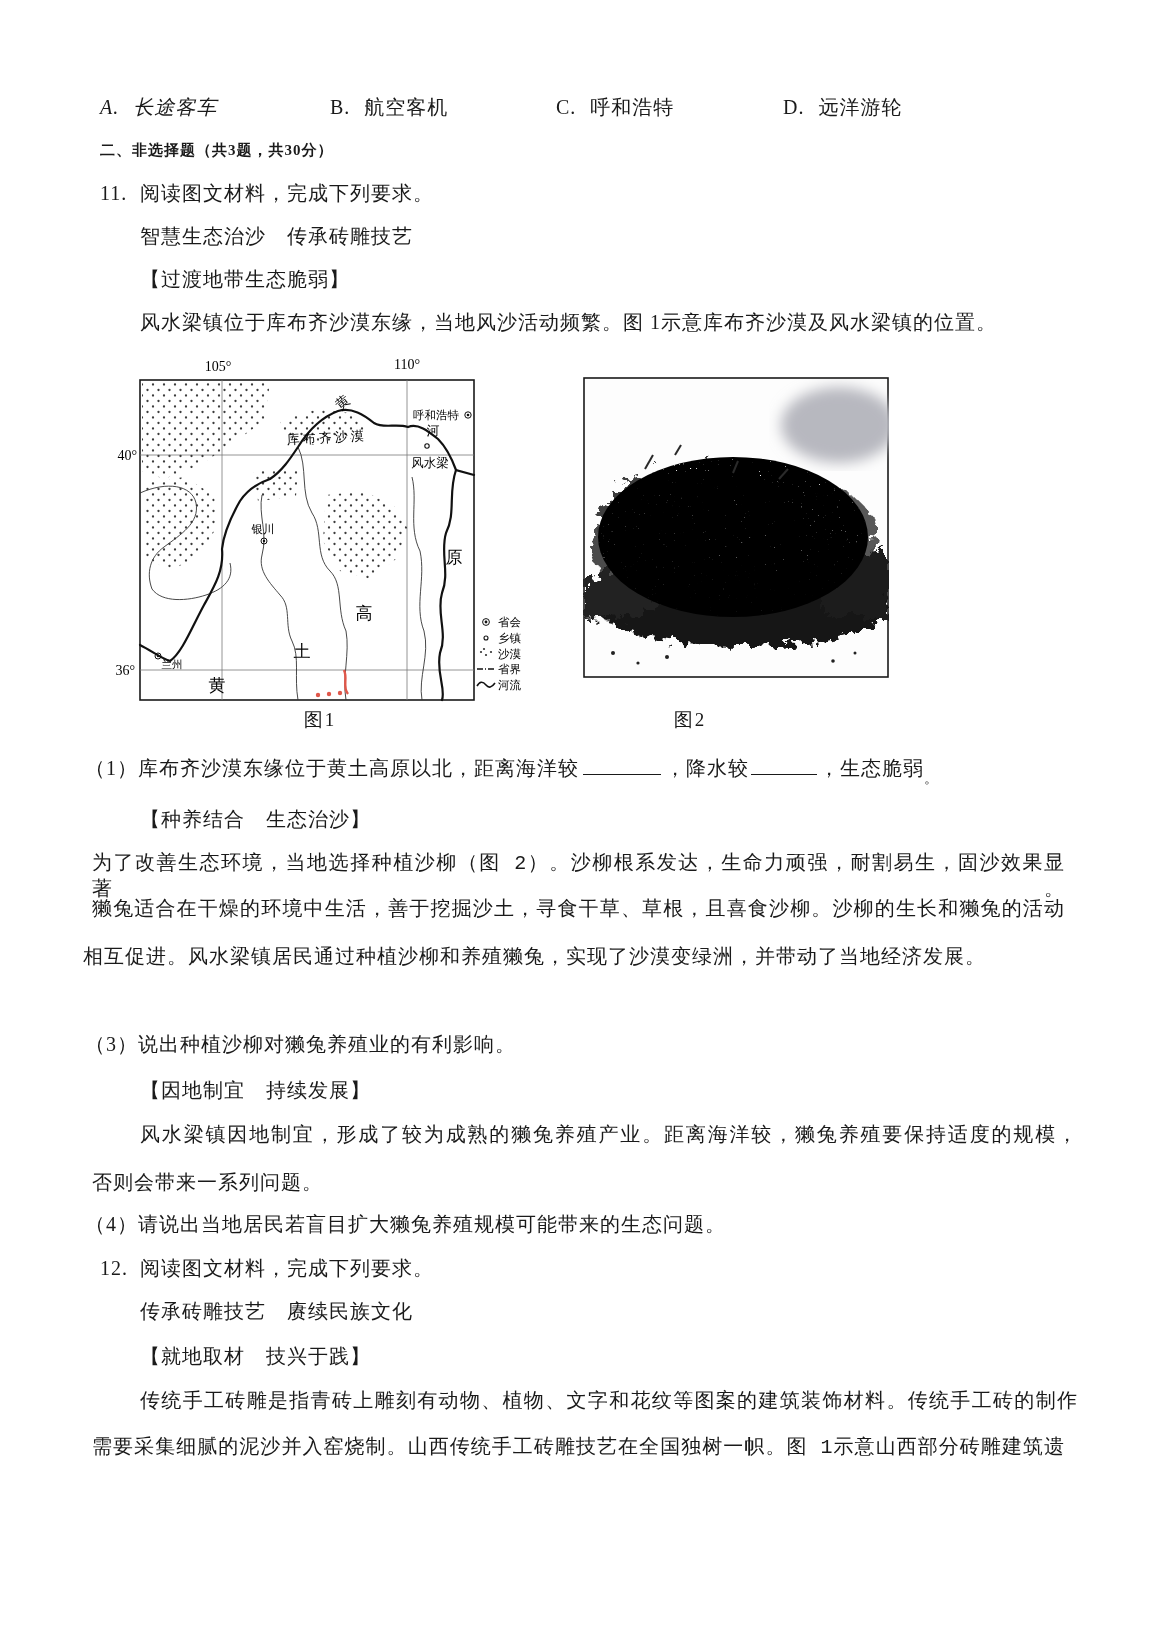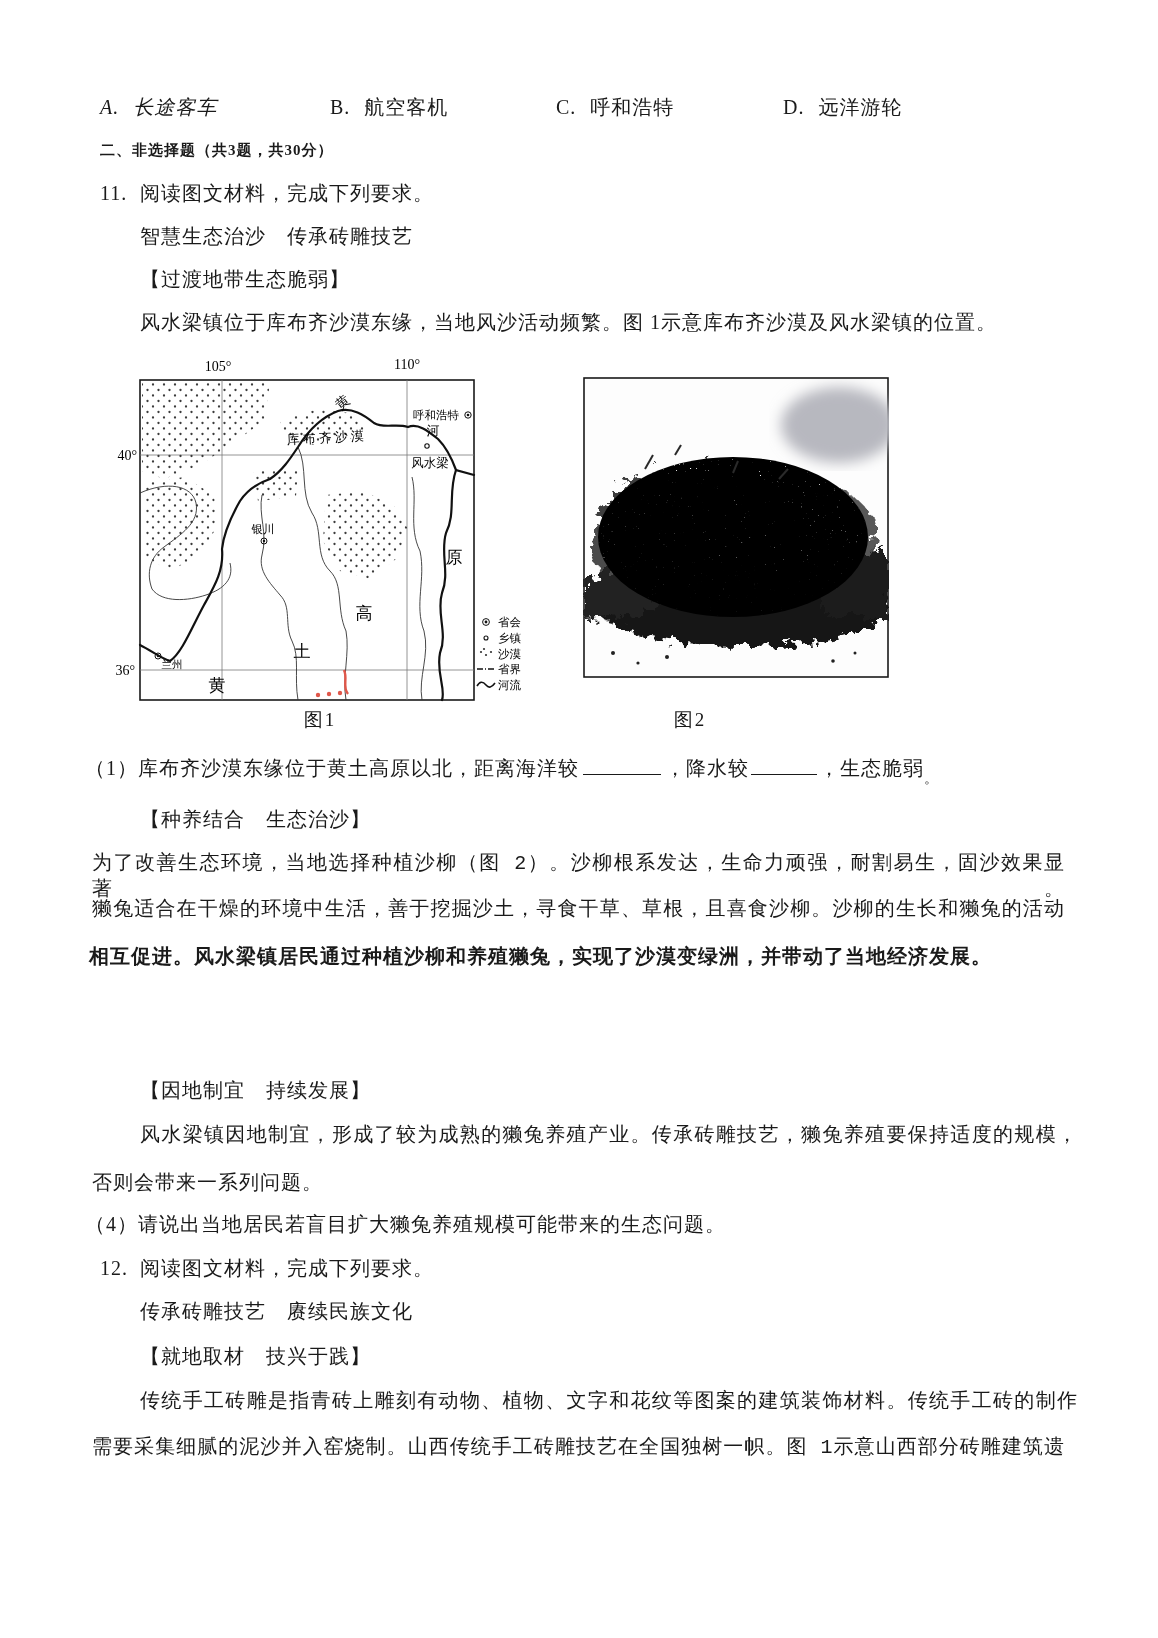--- a/index.html
+++ b/index.html
@@ -197,27 +197,28 @@
   <div class="fig-caption" style="left:655px;top:707px;width:70px;">图2</div>
 
   <div class="ln" style="left:85px;top:755px;">
     <span>（1）库布齐沙漠东缘位于黄土高原以北，距离海洋较</span><span class="blank blank1"></span><span>，降水较</span><span class="blank blank2"></span><span>，生态脆弱</span><span class="sub-period">。</span>
   </div>
 
   <div class="ln" style="left:140px;top:806px;">【种养结合　生态治沙】</div>
 
   <div class="ln just" style="left:92px;top:851px;width:973px;">为了改善生态环境，当地选择种植沙柳（图 2）。沙柳根系发达，生命力顽强，耐割易生，固沙效果显著。</div>
   <div class="ln just" style="left:92px;top:897px;width:973px;">獭兔适合在干燥的环境中生活，善于挖掘沙土，寻食干草、草根，且喜食沙柳。沙柳的生长和獭兔的活动</div>
-  <div class="ln" style="left:89px;top:943px;font-weight:bold;">相互促进。风水梁镇居民通过种植沙柳和养殖獭兔，实现了沙漠变绿洲，并带动了当地经济发展。</div>
-
-
+  <div class="ln" style="left:83px;top:943px;">相互促进。风水梁镇居民通过种植沙柳和养殖獭兔，实现了沙漠变绿洲，并带动了当地经济发展。</div>
+
+
+  <div class="ln" style="left:85px;top:1031px;">（3）说出种植沙柳对獭兔养殖业的有利影响。</div>
 
   <div class="ln" style="left:140px;top:1077px;">【因地制宜　持续发展】</div>
 
-  <div class="ln just" style="left:140px;top:1123px;width:938px;">风水梁镇因地制宜，形成了较为成熟的獭兔养殖产业。传承砖雕技艺，獭兔养殖要保持适度的规模，</div>
+  <div class="ln just" style="left:140px;top:1123px;width:938px;">风水梁镇因地制宜，形成了较为成熟的獭兔养殖产业。距离海洋较，獭兔养殖要保持适度的规模，</div>
   <div class="ln" style="left:92px;top:1169px;">否则会带来一系列问题。</div>
 
   <div class="ln" style="left:85px;top:1211px;">（4）请说出当地居民若盲目扩大獭兔养殖规模可能带来的生态问题。</div>
 
   <div class="ln" style="left:100px;top:1255px;">12.</div>
   <div class="ln" style="left:140px;top:1255px;">阅读图文材料，完成下列要求。</div>
   <div class="ln" style="left:140px;top:1298px;">传承砖雕技艺　赓续民族文化</div>
   <div class="ln" style="left:140px;top:1343px;">【就地取材　技兴于践】</div>
   <div class="ln just" style="left:140px;top:1389px;width:938px;">传统手工砖雕是指青砖上雕刻有动物、植物、文字和花纹等图案的建筑装饰材料。传统手工砖的制作</div>
   <div class="ln just" style="left:92px;top:1435px;width:973px;">需要采集细腻的泥沙并入窑烧制。山西传统手工砖雕技艺在全国独树一帜。图 1示意山西部分砖雕建筑遗</div>

